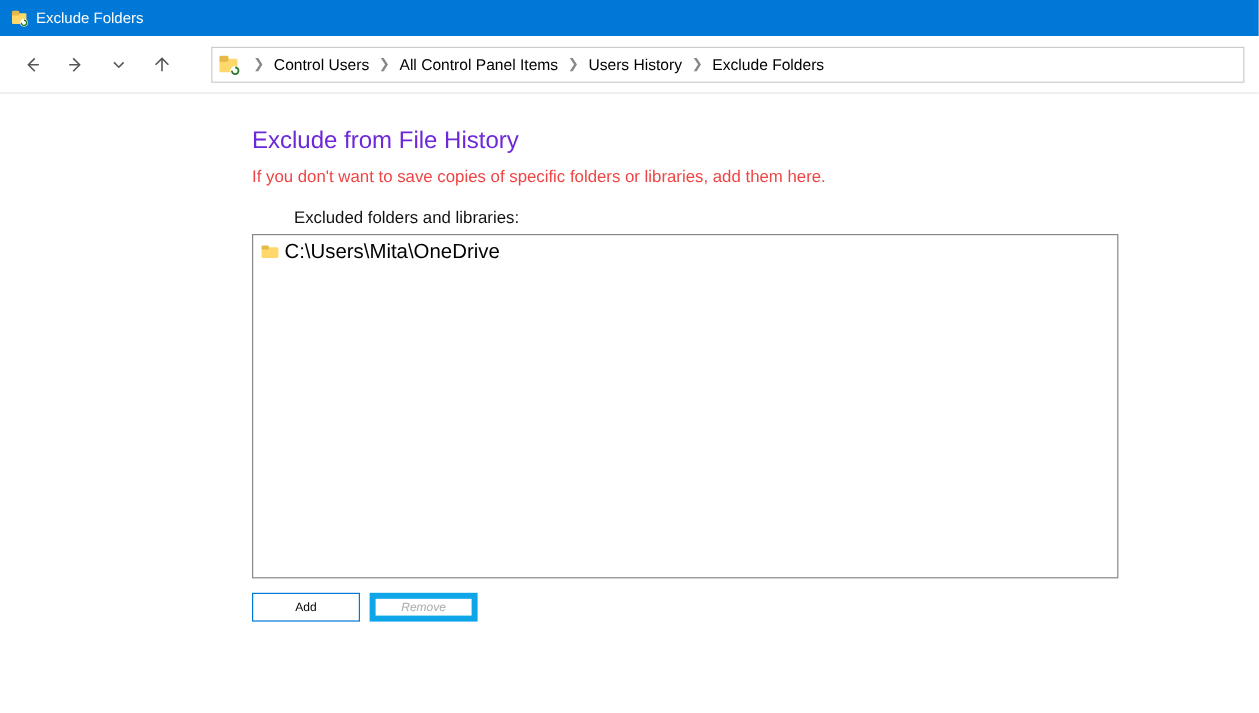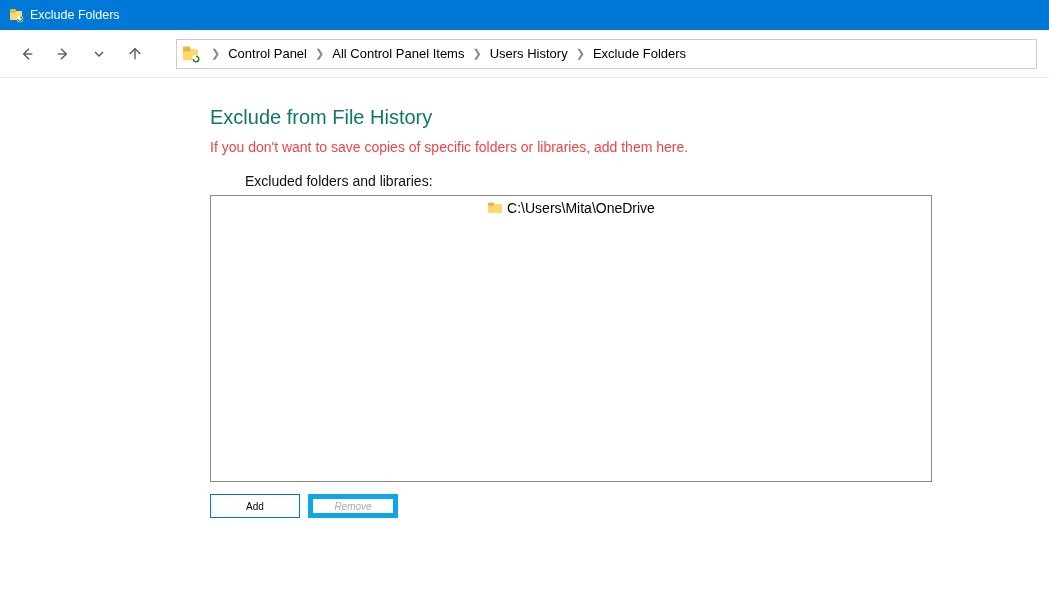--- a/index.html
+++ b/index.html
@@ -55,21 +55,21 @@
     .crumb {
       font-size: 13px;
       color: #000;
       padding: 2px 2px;
     }
 
     .content {
       padding: 28px 0 0 210px;
     }
     .page-heading {
-      color: #0f766e;
+      color: #6d28d9;
       font-size: 20px;
       font-weight: 400;
       margin-bottom: 10px;
     }
     .page-subtext {
       font-size: 14px;
       color: #ef4444;
       margin-bottom: 18px;
     }
     .list-label {
@@ -81,23 +81,22 @@
     .listbox {
       width: 722px;
       height: 287px;
       border: 1px solid #888;
       background: #fff;
       padding: 4px;
     }
     .list-item {
       display: flex;
       align-items: center;
-      font-size: 14px;
+      font-size: 17px;
       padding: 0px 2px;
-      justify-content: center;
     }
     .folder-icon {
       width: 16px; height: 16px;
       margin-right: 4px;
       display: inline-flex; align-items: center; justify-content: center;
     }
 
     .buttons-row {
       margin-top: 12px;
       display: flex;
@@ -164,21 +163,21 @@
   <div class="addr-bar">
     <div class="addr-icon">
       <svg viewBox="0 0 16 16">
           <rect x="1.5" y="4" width="12" height="9" rx="1" fill="#ffd86b"></rect>
           <rect x="1.5" y="2" width="6" height="4" rx="1" fill="#e6b84a"></rect>
           <circle cx="12" cy="12" r="3.2" fill="#fff"></circle>
           <path d="M12 9.8 A2.2 2.2 0 1 1 9.8 12" stroke="#2a7a2a" stroke-width="1.2" fill="none"></path>
         </svg>
     </div>
     <span class="crumb-sep">❯</span>
-    <span class="crumb">Control Panel</span>
+    <span class="crumb">Control Users</span>
     <span class="crumb-sep">❯</span>
     <span class="crumb">All Control Panel Items</span>
     <span class="crumb-sep">❯</span>
     <span class="crumb">Users History</span>
     <span class="crumb-sep">❯</span>
     <span class="crumb">Exclude Folders</span>
   </div>
 </div>
 
 <div class="content">

